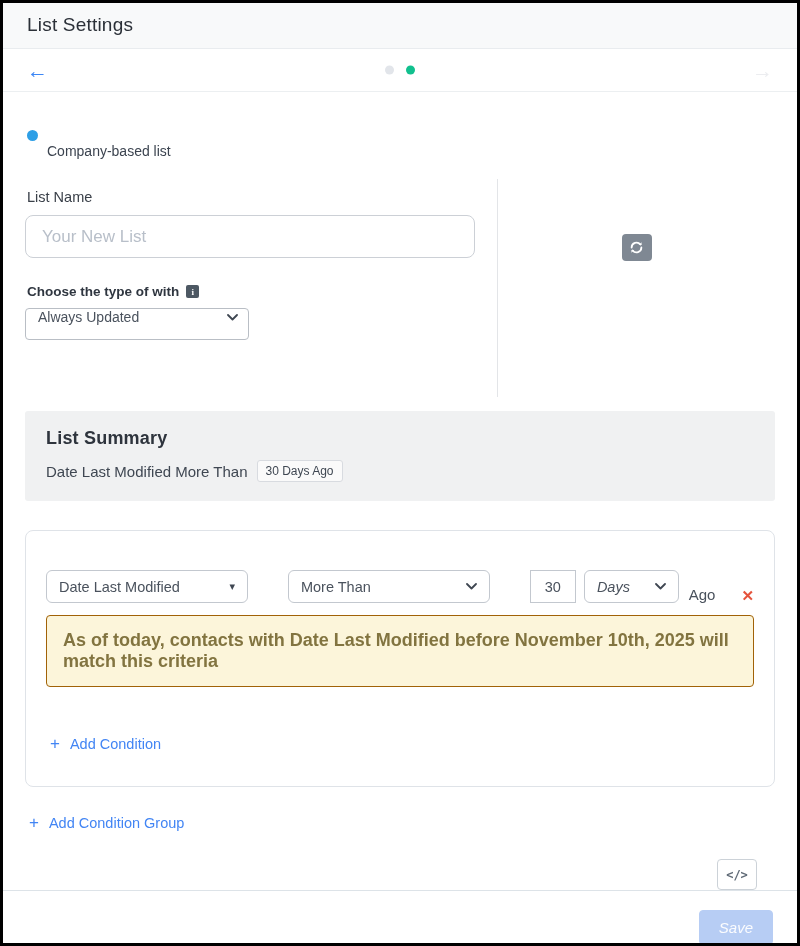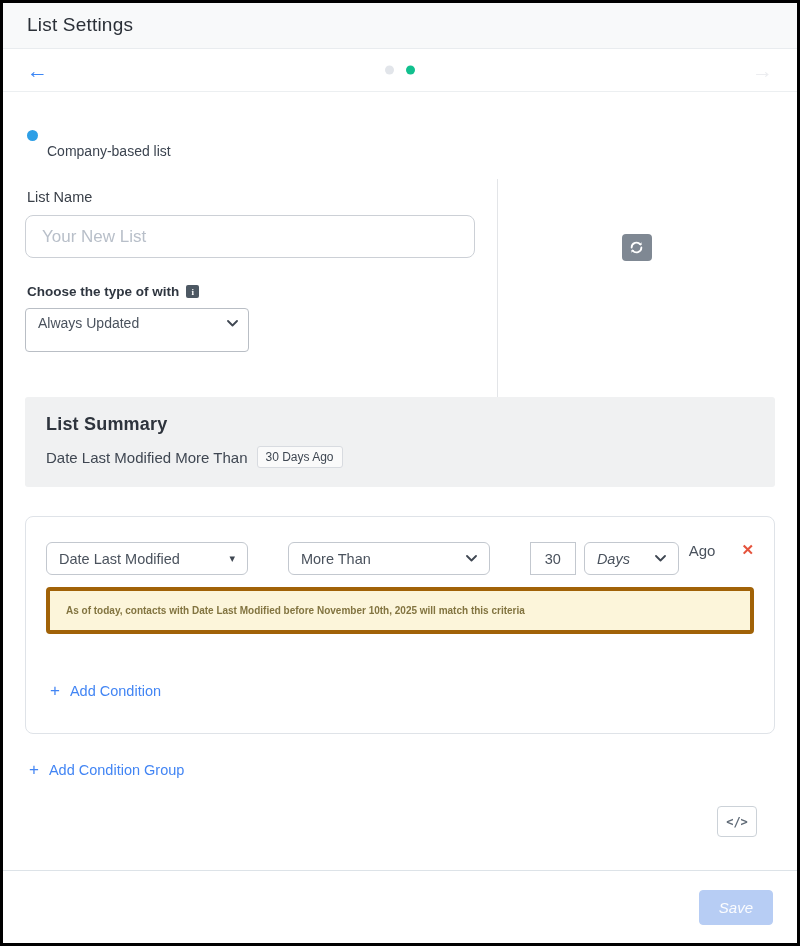--- a/index.html
+++ b/index.html
@@ -62,53 +62,54 @@
   .info-icon {
     width:13px; height:13px; border-radius:2px;
     background:#4d5863; color:#fff;
     font-size:9px; font-weight:700;
     display:flex; align-items:center; justify-content:center;
     font-family:"Liberation Serif", serif;
   }
   .select-box {
     display:flex; align-items:center; justify-content:space-between;
     border:1px solid #b9bec5; border-radius:4px;
-    height:44px; padding:0 10px 14px 12px;
+    height:32px; padding:0 10px 14px 12px;
     font-size:14px; color:#4a525d;
     cursor:pointer; background:#fff;
   }
   .type-select { width:224px; }
   .chev { flex:0 0 auto; margin-left:8px; }
   .criteria-heading { font-size:14.5px; color:#353d49; }
   .refresh-btn {
     margin-top:22px;
     width:30px; height:27px; border-radius:4px;
     background:#7f8893; border:none;
     display:flex; align-items:center; justify-content:center;
     cursor:pointer;
   }
   
   .summary {
+    margin-top:14px;
     background:#f0f1f2;
     border-radius:3px;
     padding:17px 21px 19px;
   }
   .summary-title { font-size:18px; font-weight:600; color:#2e343d; letter-spacing:.2px; }
   .summary-line { margin-top:11px; display:flex; align-items:center; gap:9px; font-size:15px; color:#3f4752; }
   .summary-badge {
     background:#fafafa; border:1px solid #d8dbe0; border-radius:3px;
     font-size:12px; color:#3f4752; padding:3px 8px;
   }
   
   .cond-card {
     margin-top:29px;
     border:1px solid #dfe3e8; border-radius:8px;
     padding:25px 20px 16px;
   }
-  .cond-row { display:flex; align-items:flex-start; gap:0; }
+  .cond-row { display:flex; align-items:flex-end; gap:0;margin-top:14px; }
   .dd {
     display:flex; align-items:center; justify-content:space-between;
     border:1px solid #c3c8cf; border-radius:6px;
     height:33px; padding:0 12px;
     font-size:14.5px; color:#4a525d; cursor:pointer; background:#fff;
   }
   .dd-field { width:210px; margin-right:40px; }
   .caret { font-size:11px; color:#3f4752; }
   .dd-operator { width:210px; margin-right:40px; }
   .num-input {
@@ -116,23 +117,23 @@
     border:1px solid #c3c8cf; border-radius:0;
     text-align:center; font-size:14.5px; color:#4a525d;
     font-family:"Liberation Sans", sans-serif;
     margin-right:8px; outline:none;
   }
   .dd-unit { width:98px; margin-right:10px;font-style:italic; }
   .ago-label { font-size:15px; color:#4a525d; margin-right:26px; }
   .remove-x { font-size:15px; font-weight:700; color:#e5533c; cursor:pointer; line-height:1; }
   .alert {
     margin-top:12px;
-    background:#fcf5da; border:4px solid #a16207; border-radius:4px;
+    background:#fcf5da; border:1px solid #a16207; border-radius:4px;
     padding:14px 16px;
-    font-size:10px; font-weight:700; color:#827440;
+    font-size:18px; font-weight:700; color:#827440;
     width:713px; max-width:100%;
   }
   .add-link { display:flex; align-items:center; gap:10px; color:#4285f4; cursor:pointer; width:max-content; }
   .add-link .plus { font-size:17px; line-height:1; }
   .add-link .lbl { font-size:14.5px; }
   .add-cond { margin:48px 0 18px 4px; }
   .add-group { margin:27px 0 0 4px; }
   
   .code-row { display:flex; justify-content:flex-end; margin-top:28px; padding-right:18px; }
   .code-btn {

